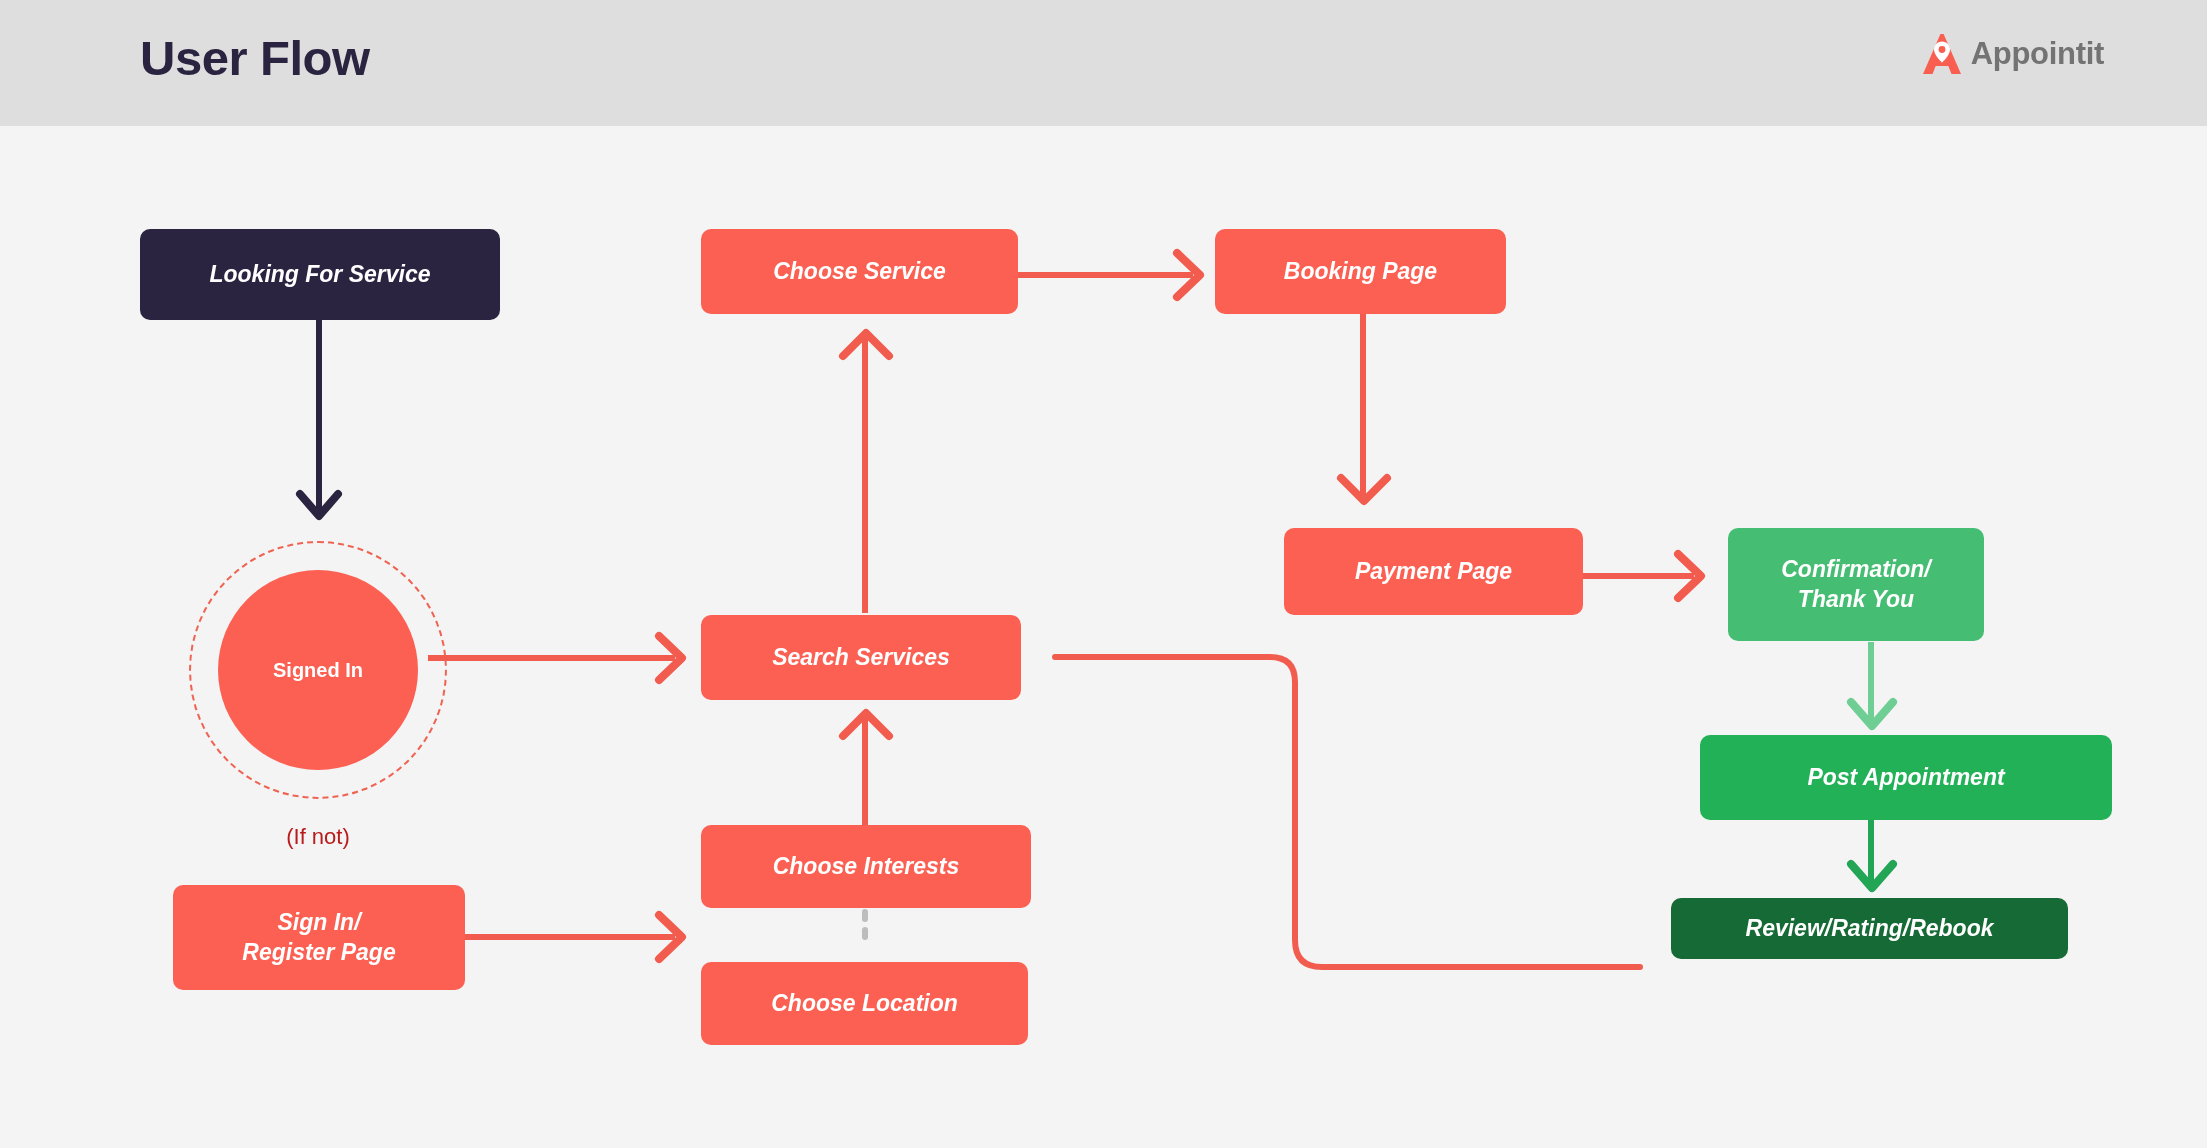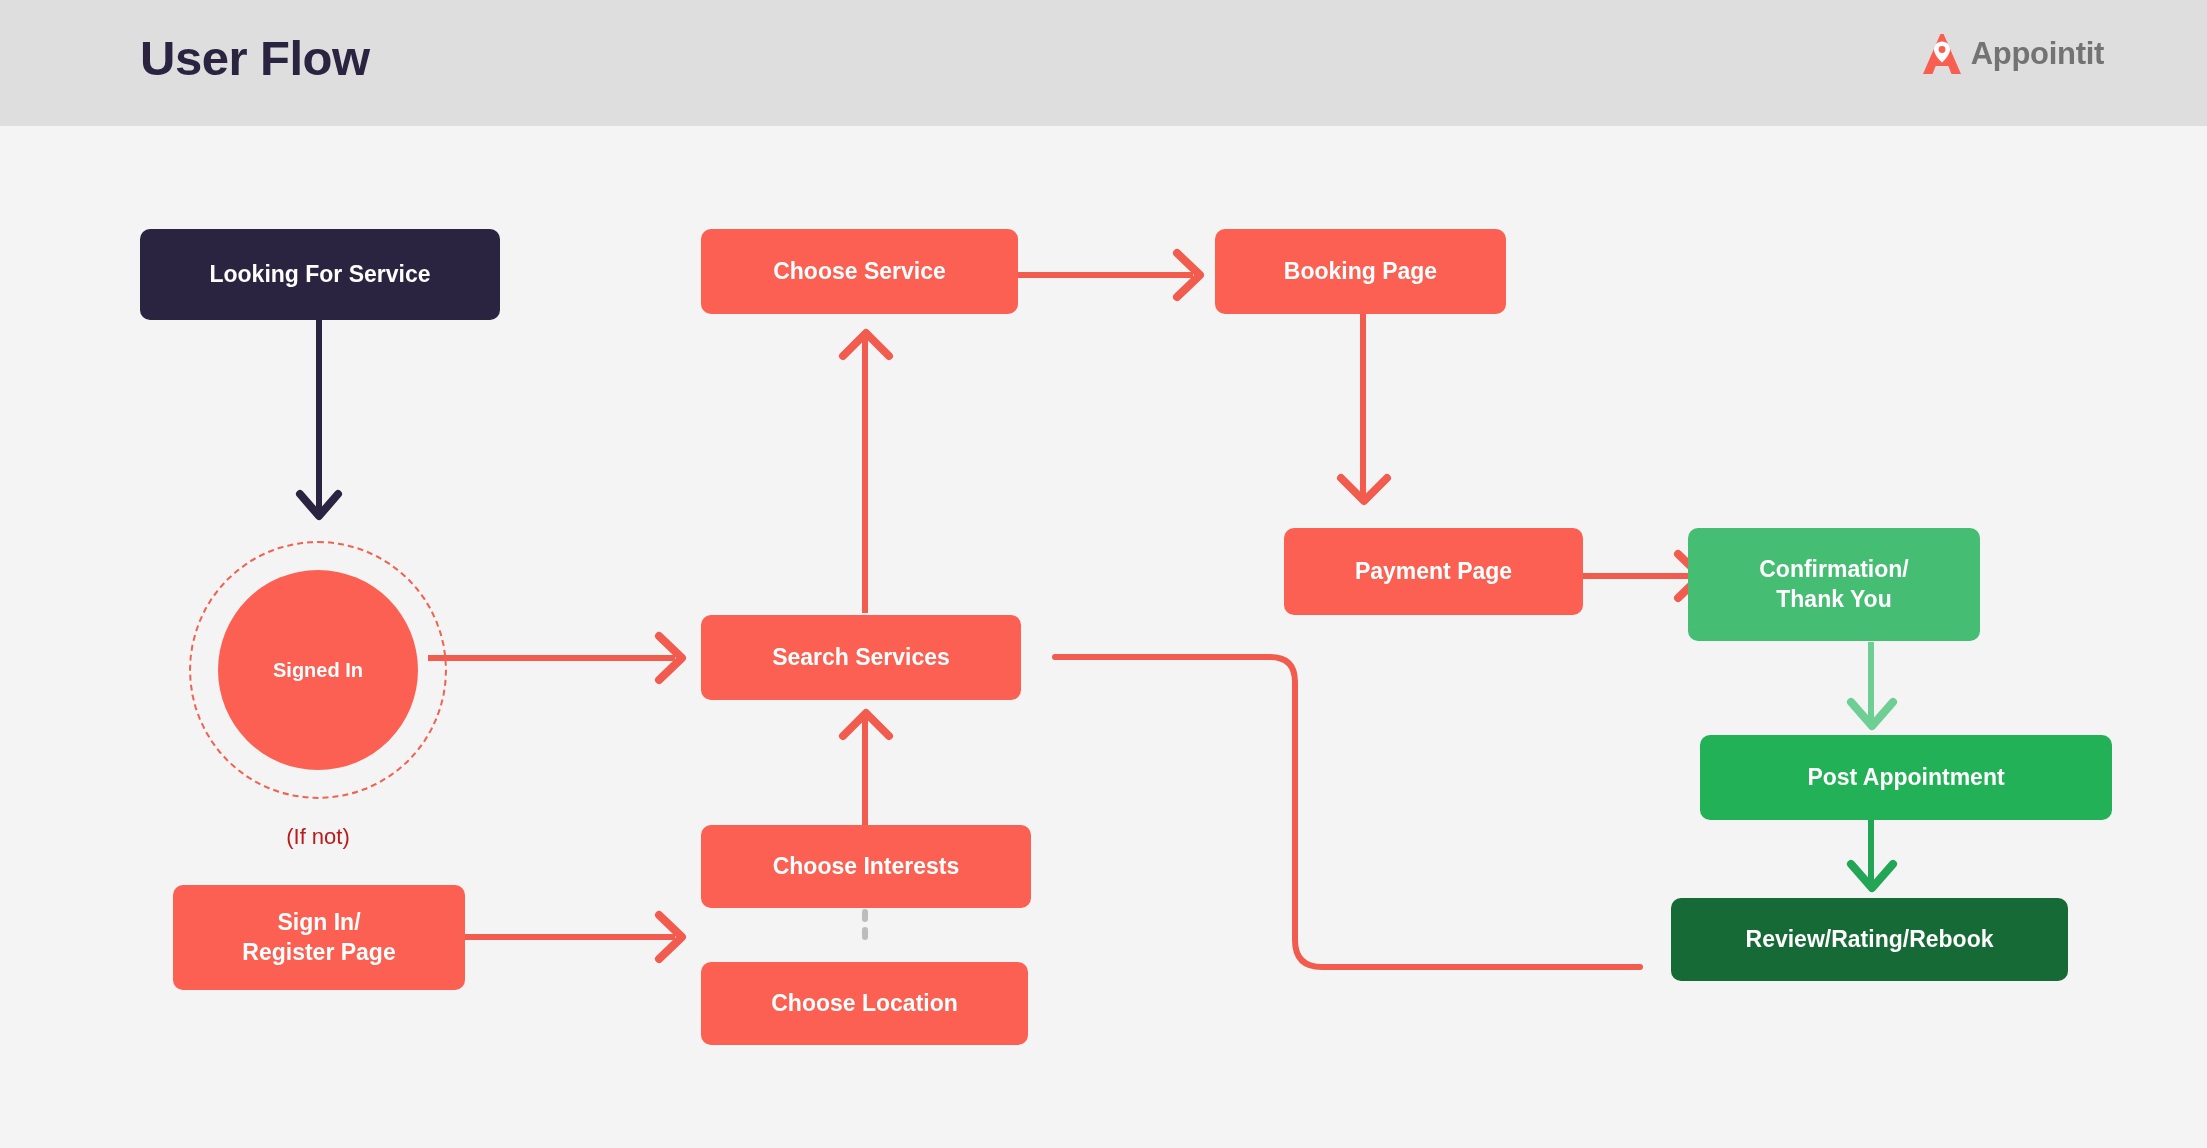--- a/index.html
+++ b/index.html
@@ -72,20 +72,21 @@
     align-items: center;
     justify-content: center;
     text-align: center;
     color: #ffffff;
     font-weight: bold;
     font-size: 23px;
     line-height: 1.28;
     box-sizing: border-box;
     padding: 0 10px;
     white-space: pre-line;
+    font-style: italic;
   }
   .n-dark   { background: #2a2440; }
   .n-coral  { background: #fb6052; }
   .n-green1 { background: #45bd72; }
   .n-green2 { background: #22b157; }
   .n-green3 { background: #166a35; }
 
   
   .circle-wrap {
     position: absolute;
@@ -244,26 +245,26 @@
   </div>
 
   <div class="node n-coral" style="left:701px; top:962px; width:327px; height:83px;">
     <span>Choose Location</span>
   </div>
 
   <div class="node n-coral" style="left:1284px; top:528px; width:299px; height:87px;">
     <span>Payment Page</span>
   </div>
 
-  <div class="node n-green1" style="left:1688px; top:528px; width:292px; height:113px;">
+  <div class="node n-green1" style="left:1728px; top:528px; width:256px; height:113px;">
     <span>Confirmation/
 Thank You</span>
   </div>
 
   <div class="node n-green2" style="left:1700px; top:735px; width:412px; height:85px;">
     <span>Post Appointment</span>
   </div>
 
-  <div class="node n-green3" style="left:1671px; top:898px; width:397px; height:83px;">
+  <div class="node n-green3" style="left:1671px; top:898px; width:397px; height:61px;">
     <span>Review/Rating/Rebook</span>
   </div>
 
 </div>
 
 </body></html>

